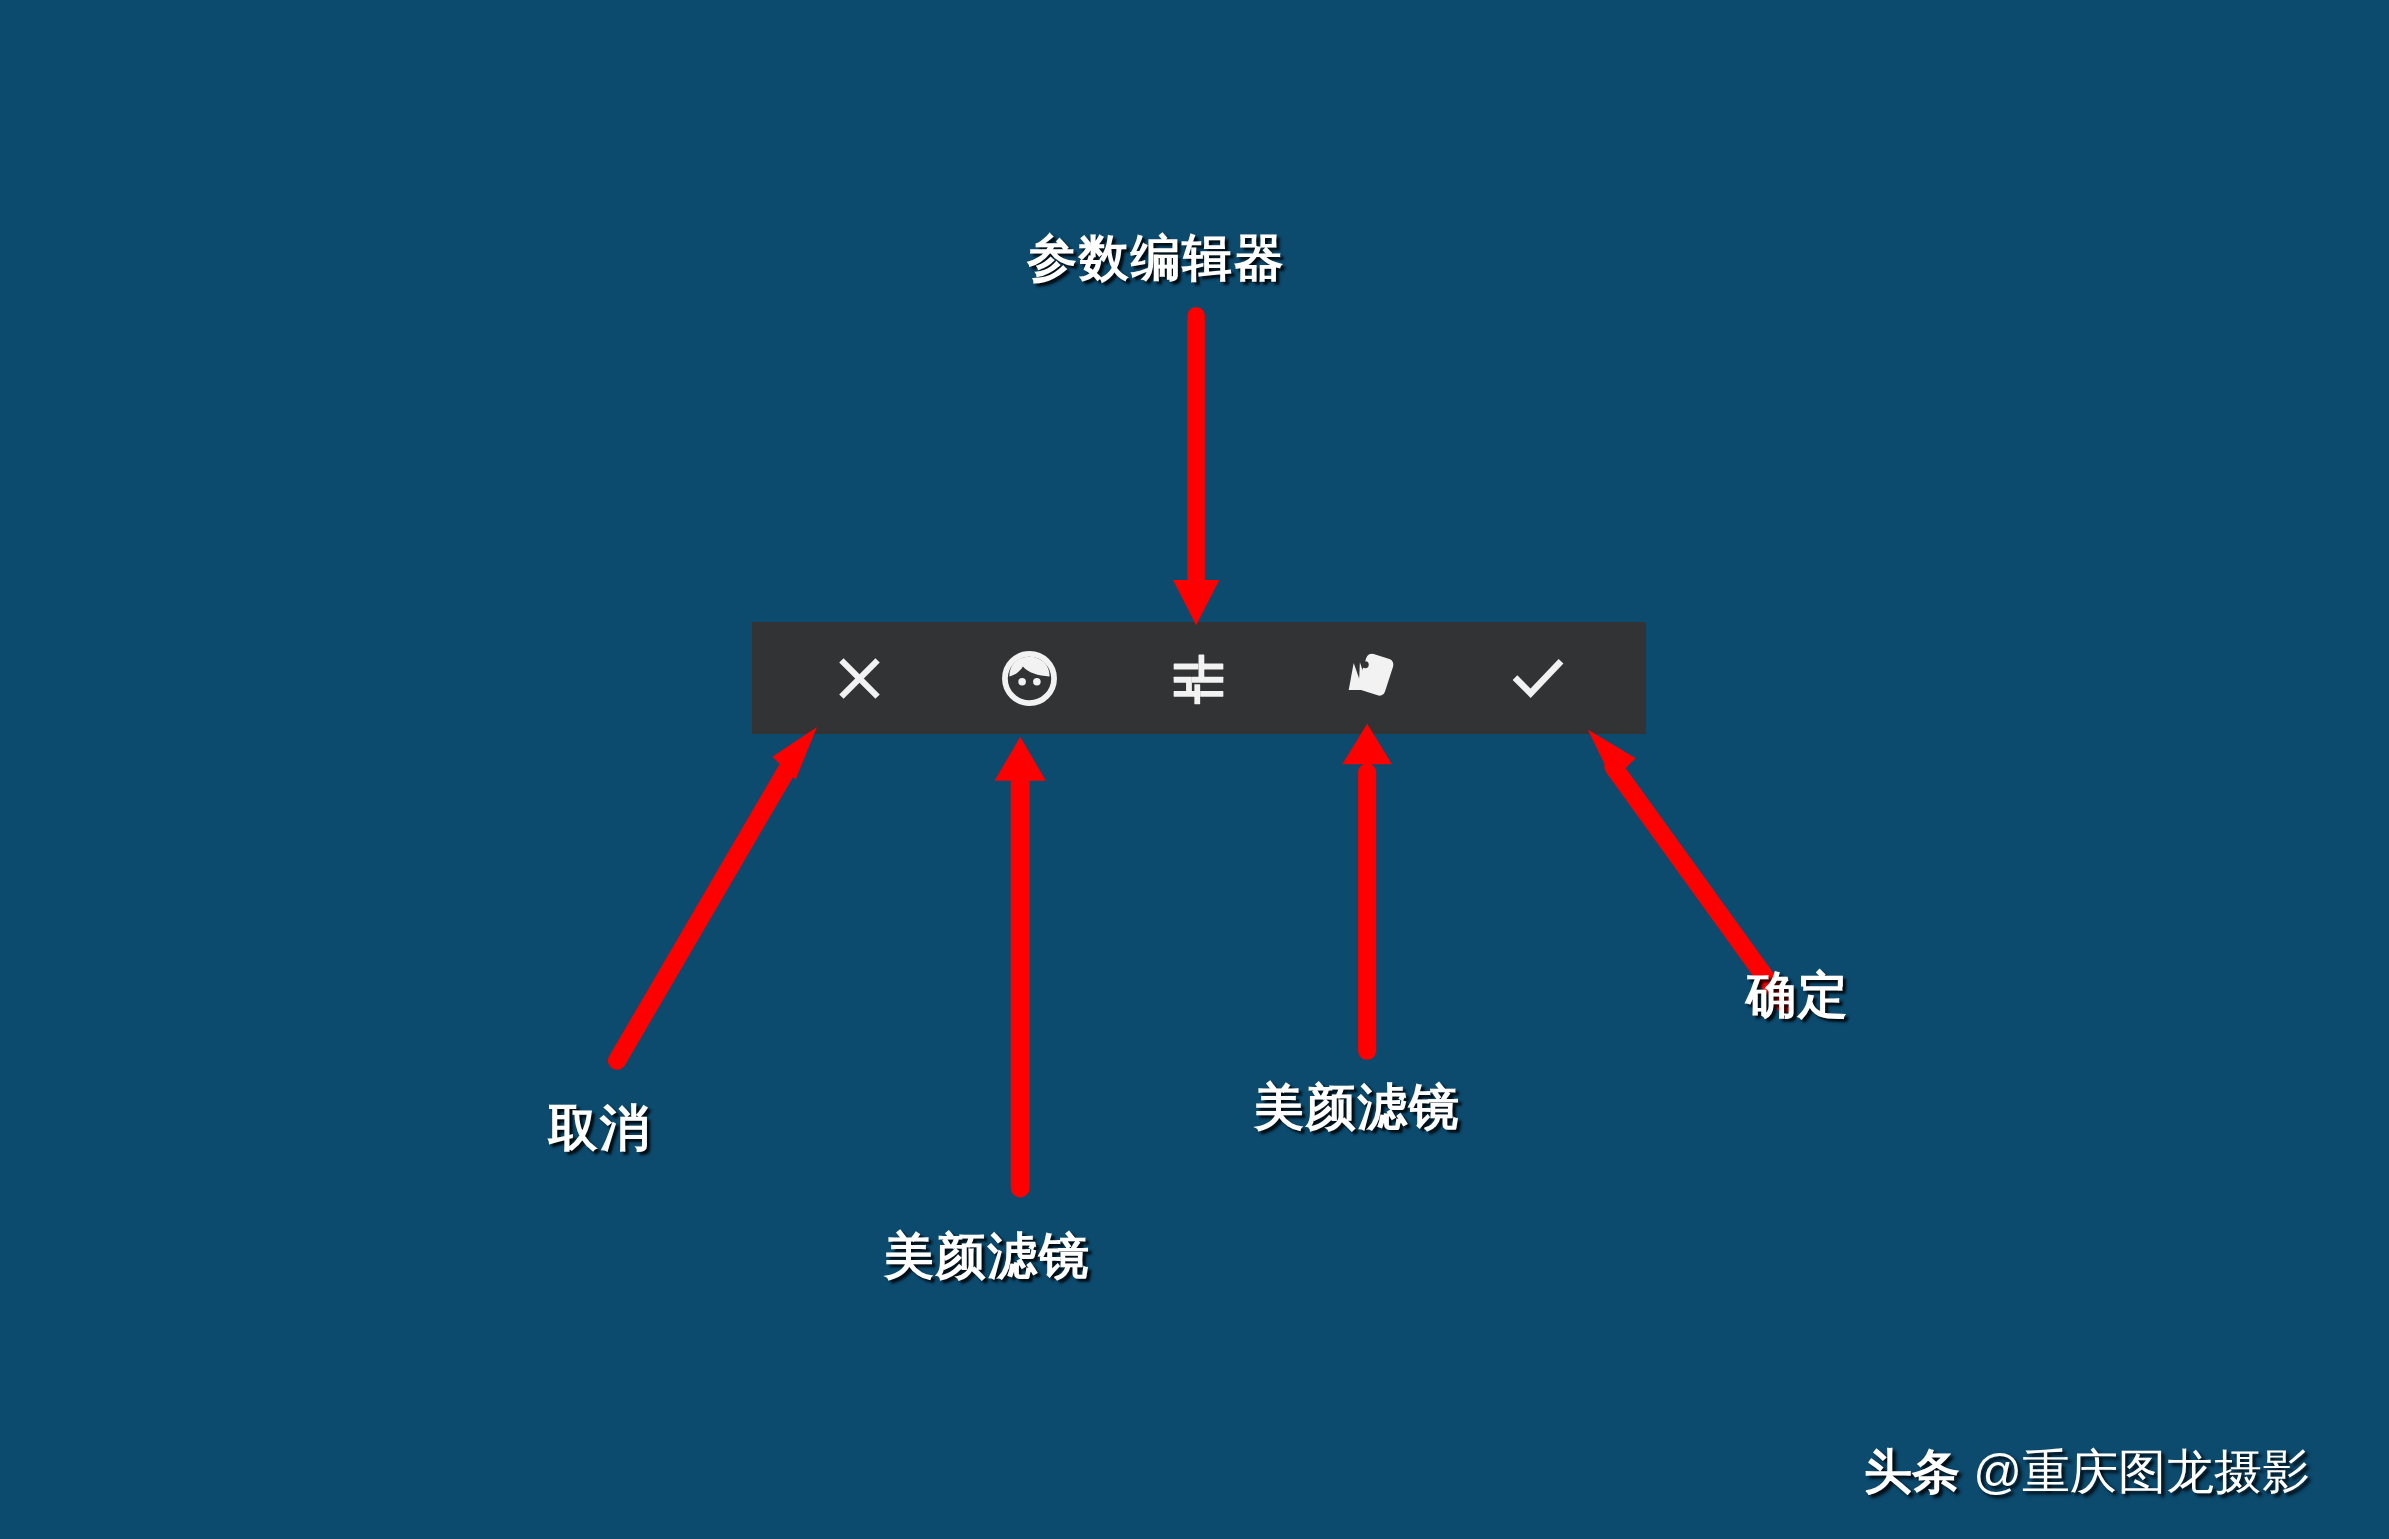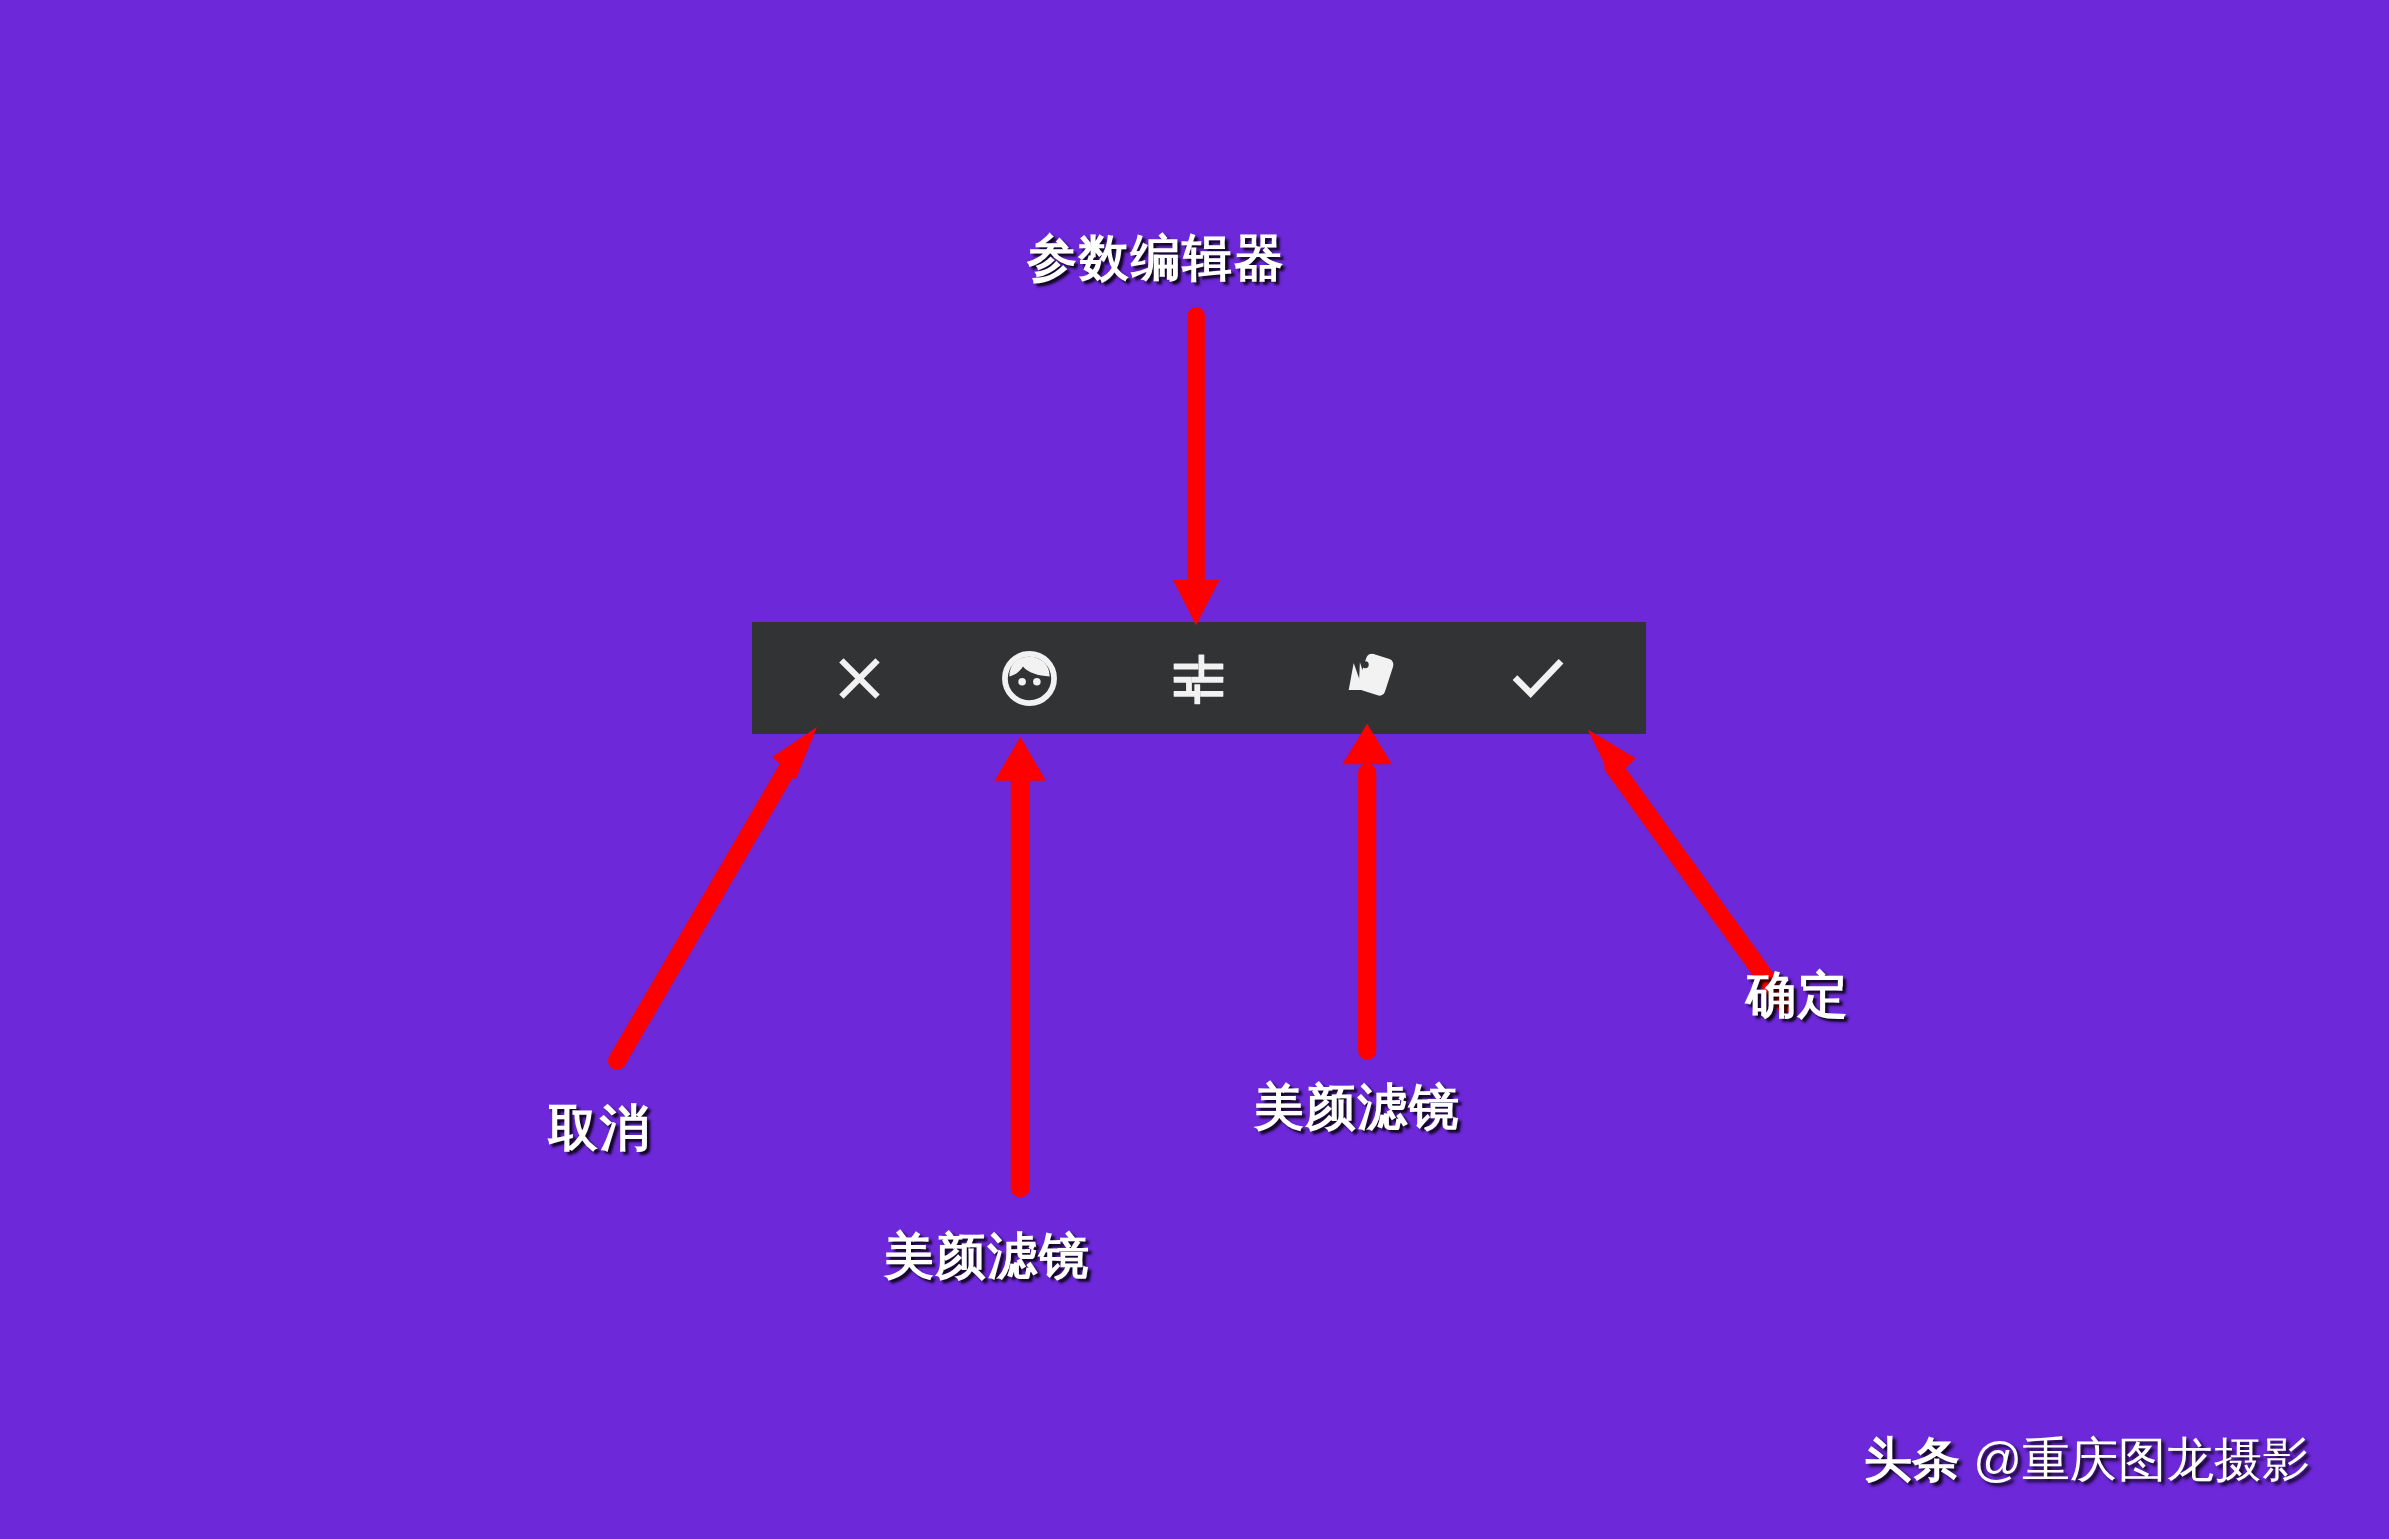--- a/index.html
+++ b/index.html
@@ -9,21 +9,21 @@
     background: #212226;
   }
   body {
     font-family: "Liberation Sans", "DejaVu Sans", sans-serif;
   }
 
   #stage {
     position: relative;
     width: 2389px;
     height: 1539px;
-    background: #6d28d9;
+    background: #0c4a6e;
     overflow: hidden;
   }
 
   
   .toolbar {
     position: absolute;
     left: 752px;
     top: 622px;
     width: 894px;
     height: 112px;
@@ -64,21 +64,21 @@
     line-height: 1;
     letter-spacing: 1.7px;
     white-space: nowrap;
     text-shadow: 3.3px 3.3px 2.5px rgba(0,0,0,0.85);
   }
 
   
   .watermark {
     position: absolute;
     right: 79px;
-    bottom: 55px;
+    bottom: 43px;
     color: #ffffff;
     font-size: 48px;
     font-weight: 700;
     line-height: 1;
     white-space: nowrap;
     text-shadow: 3.3px 3.3px 3.3px rgba(0,0,0,0.9);
     display: flex;
     align-items: baseline;
     gap: 13.2px;
   }

